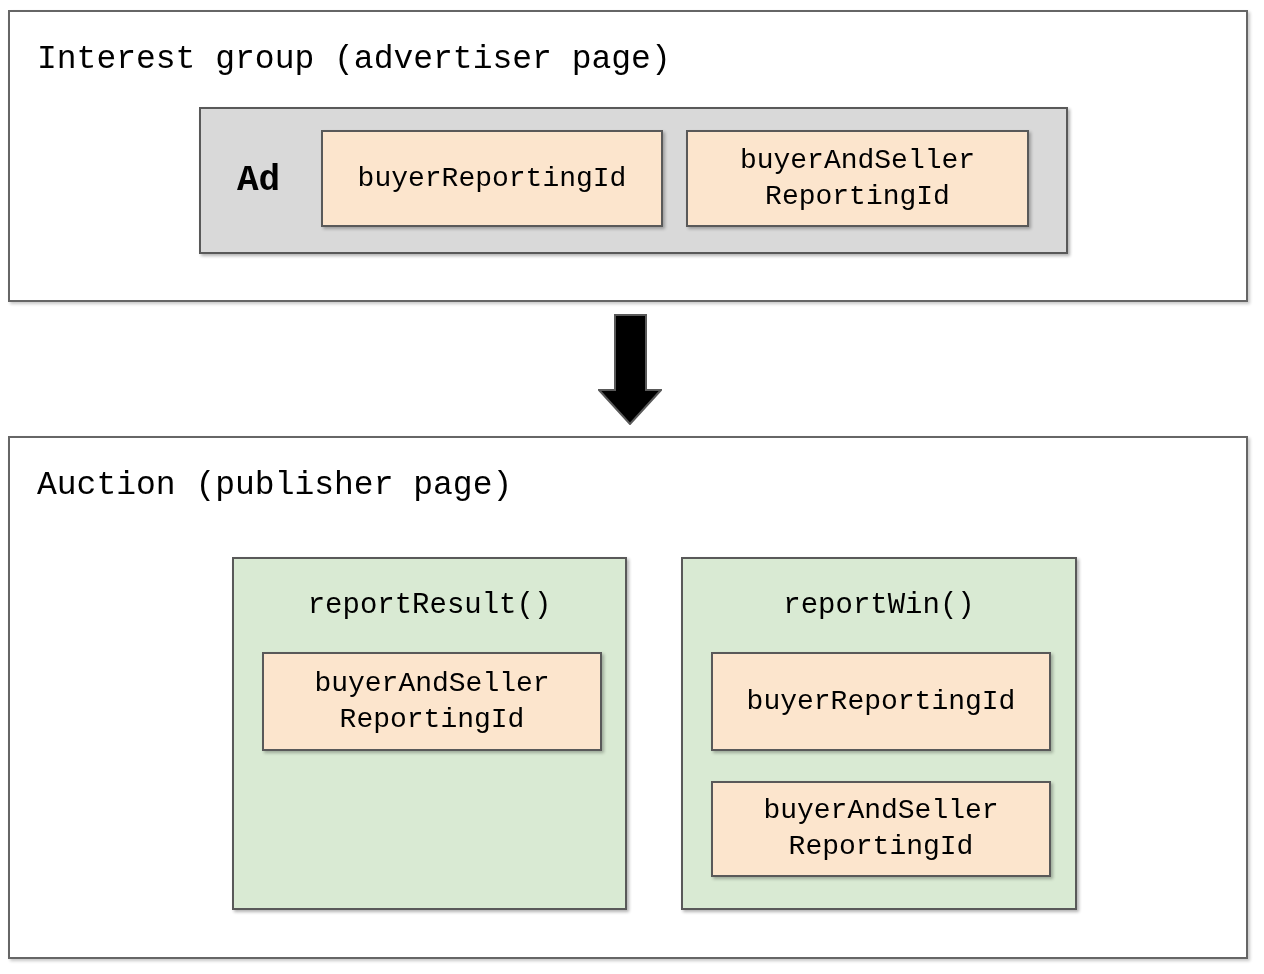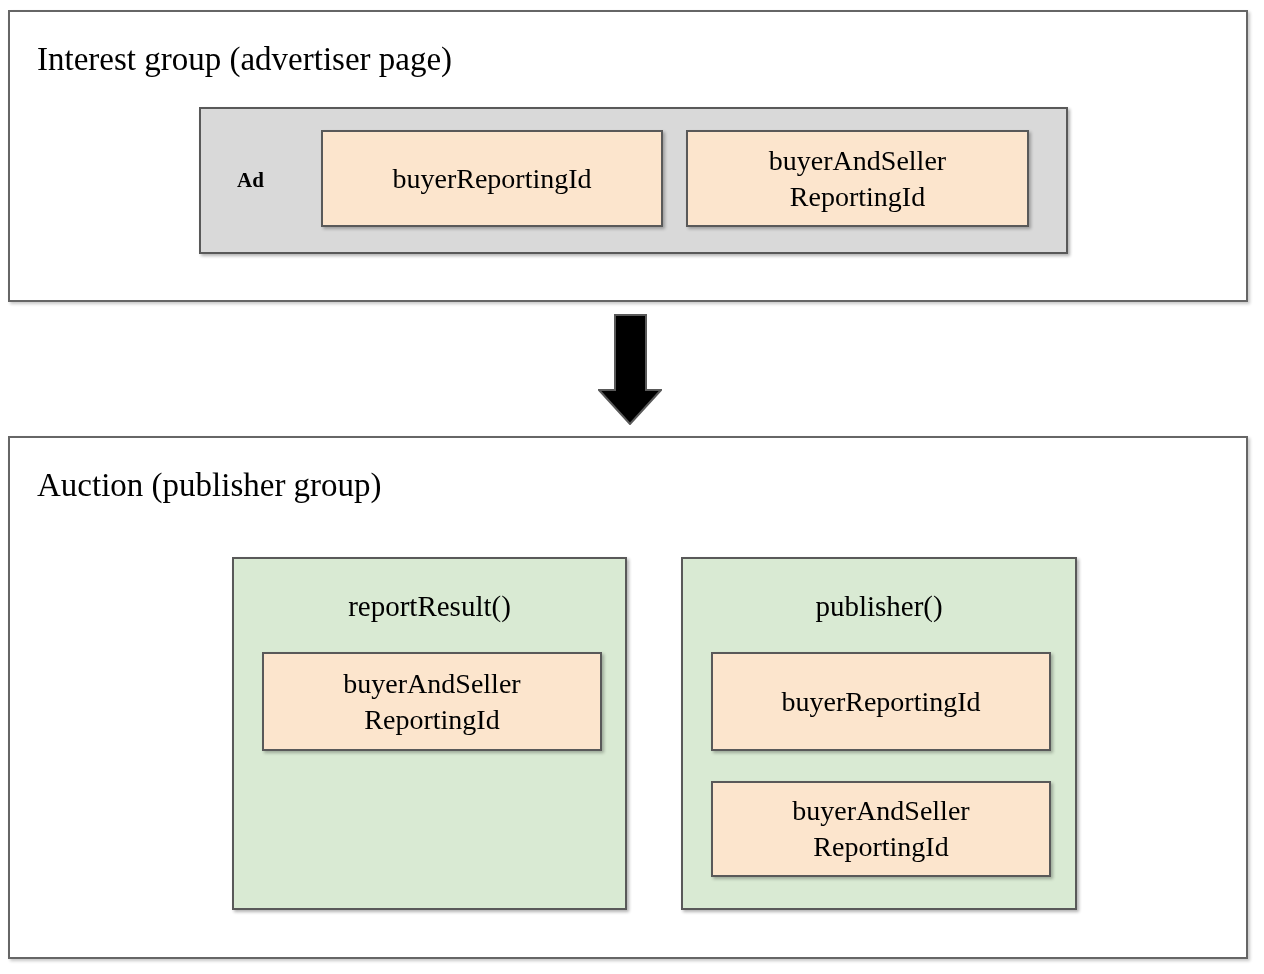--- a/index.html
+++ b/index.html
@@ -5,21 +5,21 @@
   html, body {
     margin: 0;
     padding: 0;
     background: #ffffff;
   }
   .canvas {
     position: relative;
     width: 1264px;
     height: 974px;
     background: var(--background, #ffffff);
-    font-family: Liberation Serif, serif;
+    font-family: Liberation Mono, monospace;
     color: var(--text, #000000);
     overflow: hidden;
   }
   .panel {
     position: absolute;
     left: 8px;
     width: 1240px;
     background: var(--background, #ffffff);
     border: 2px solid var(--panel_border, #666666);
     box-shadow: 2px 2px 3px rgba(0,0,0,0.22);
@@ -47,21 +47,21 @@
     box-shadow: 2px 2px 3px rgba(0,0,0,0.3);
     box-sizing: border-box;
   }
   .ad-label {
     position: absolute;
     left: 36px;
     top: 0;
     height: 100%;
     display: flex;
     align-items: center;
-    font-size: 21px;
+    font-size: 36px;
     font-weight: bold;
   }
   .field {
     position: absolute;
     background: var(--field_fill, #fce5cd);
     border: 2px solid var(--shape_border, #595959);
     box-shadow: 2px 2px 3px rgba(0,0,0,0.28);
     box-sizing: border-box;
     display: flex;
     align-items: center;
@@ -129,29 +129,29 @@
     </div>
   </section>
 
   <div class="arrow-wrap">
     <svg width="64" height="111" viewBox="0 0 64 111" aria-hidden="true">
       <polygon class="arrow-shape" points="17,1 48,1 48,76 63,76 32,110 1,76 17,76"></polygon>
     </svg>
   </div>
 
   <section class="panel panel-bottom">
-    <div class="panel-title">Auction (publisher group)</div>
+    <div class="panel-title">Auction (publisher page)</div>
 
     <div class="func-box func-left">
       <div class="func-title">reportResult()</div>
       <div class="field func-field-1">buyerAndSeller
 ReportingId</div>
     </div>
 
     <div class="func-box func-right">
-      <div class="func-title">publisher()</div>
+      <div class="func-title">reportWin()</div>
       <div class="field func-field-1">buyerReportingId</div>
       <div class="field func-field-2">buyerAndSeller
 ReportingId</div>
     </div>
   </section>
 
 </div>
 
 </body></html>

